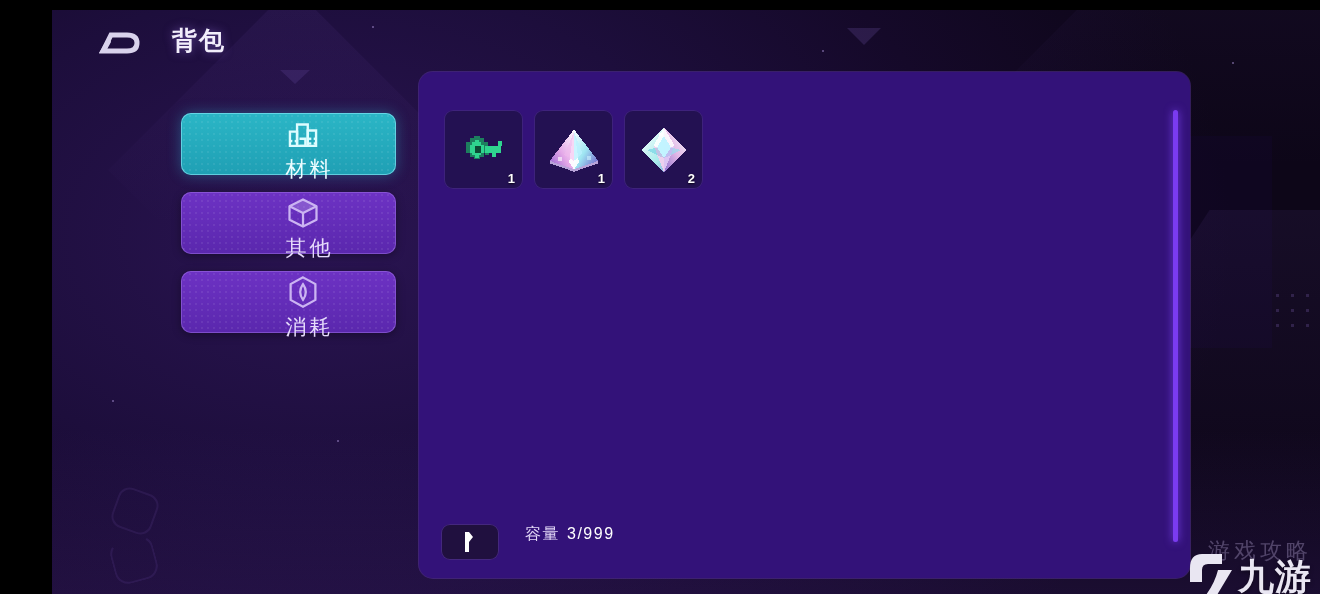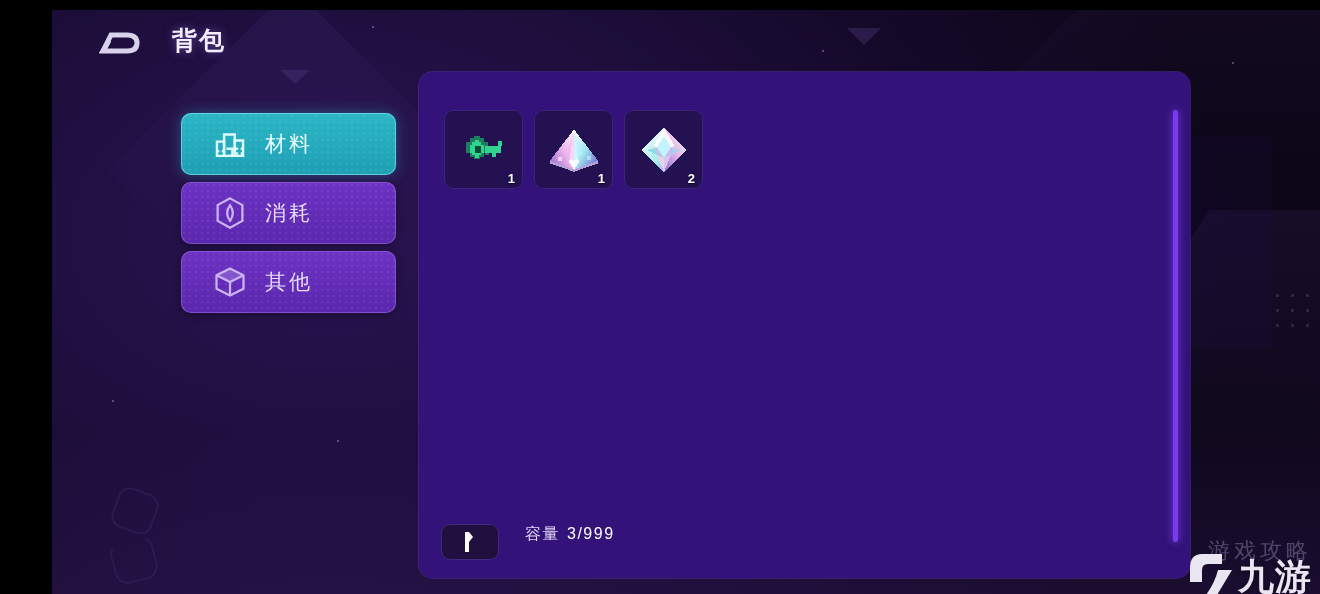--- a/index.html
+++ b/index.html
@@ -145,29 +145,30 @@
   
   .sidebar {
     position: absolute;
     left: 129px; top: 103px;
     width: 216px;
     z-index: 20;
   }
   .nav-item {
     position: relative;
     width: 215px; height: 62px;
-    margin-bottom: 7px;
+    margin-bottom: 17px;
     border-radius: 10px;
     display: flex;
     align-items: center;
     padding-left: 28px;
     cursor: pointer;
     background: linear-gradient(180deg, #6d32c4 0%, #5a27ad 100%);
     box-shadow: inset 0 0 0 1px rgba(168,124,236,0.45),
                 0 2px 8px rgba(0,0,0,0.35);
+    flex-direction: column;
   }
   .nav-item::after {
     content: "";
     position: absolute; inset: 0;
     border-radius: 10px;
     background-image: radial-gradient(rgba(255,255,255,0.07) 1px, transparent 1.2px);
     background-size: 6px 6px;
     pointer-events: none;
   }
   .nav-item.active {
@@ -358,41 +359,41 @@
             </g>
           </svg>
         </span>
         <span class="nav-label">材料</span>
       </div>
 
 
       <div class="nav-item">
         <span class="nav-icon">
           <svg width="36" height="36" viewBox="0 0 32 32">
-            <g fill="none" stroke="#cbb4f2" stroke-width="2">
-              <path d="M16 3 L27 9 V23 L16 29 L5 23 V9 Z"></path>
-              <path d="M16 9 Q21 16 16 23 Q11 16 16 9 Z"></path>
-            </g>
-          </svg>
-        </span>
-        <span class="nav-label">消耗</span>
-      </div>
-
-      <div class="nav-item">
-        <span class="nav-icon">
-          <svg width="36" height="36" viewBox="0 0 32 32">
             <g fill="none" stroke="#cbb4f2" stroke-width="2" stroke-linejoin="round">
               <path d="M16 4 L28 10 V22 L16 28 L4 22 V10 Z"></path>
               <path d="M4 10 L16 16 L28 10"></path>
               <path d="M16 16 V28"></path>
             </g>
             <path d="M16 4 L28 10 L16 16 L4 10 Z" fill="rgba(203,180,242,0.30)"></path>
           </svg>
         </span>
         <span class="nav-label">其他</span>
+      </div>
+
+      <div class="nav-item">
+        <span class="nav-icon">
+          <svg width="36" height="36" viewBox="0 0 32 32">
+            <g fill="none" stroke="#cbb4f2" stroke-width="2">
+              <path d="M16 3 L27 9 V23 L16 29 L5 23 V9 Z"></path>
+              <path d="M16 9 Q21 16 16 23 Q11 16 16 9 Z"></path>
+            </g>
+          </svg>
+        </span>
+        <span class="nav-label">消耗</span>
       </div>
 
     </div>
 
     <div class="panel">
 
       <div class="slot-grid">
 
         <div class="slot">
           <svg class="slot-art" width="52" height="52" viewBox="0 0 40 40">

